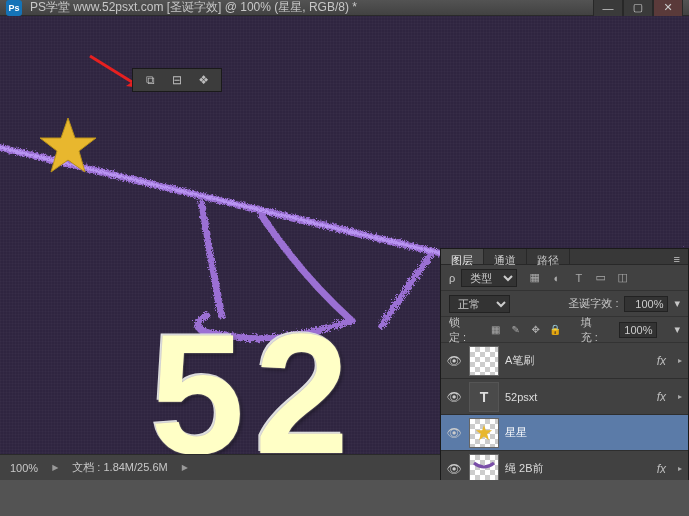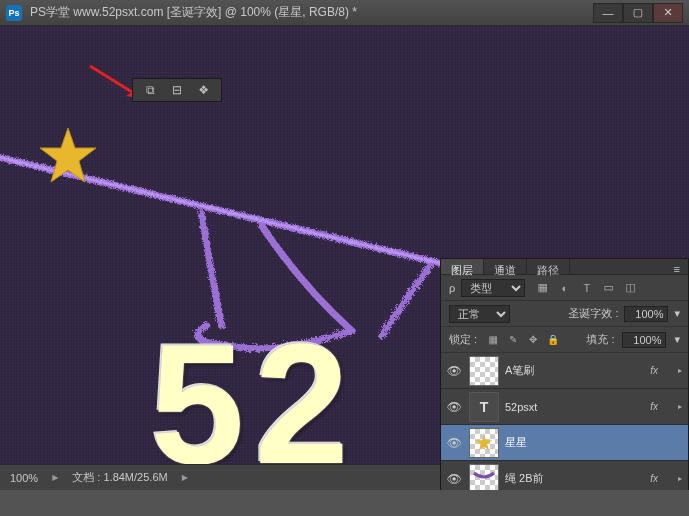--- a/index.html
+++ b/index.html
@@ -1,17 +1,17 @@
 <!DOCTYPE html>
 <html><head>
 <meta charset="utf-8">
 <style>
 *{margin:0;padding:0;box-sizing:border-box;font-family:"Microsoft YaHei",Arial,sans-serif}
 body{background:#535353;width:689px;height:516px;overflow:hidden;position:relative}
-.titlebar{height:26px;background:linear-gradient(#535353,#424242);display:flex;align-items:center;padding:0 6px;color:#c8c8c8;font-size:12px;border-bottom:1px solid #2a2a2a}
+.titlebar{height:16px;background:linear-gradient(#535353,#424242);display:flex;align-items:center;padding:0 6px;color:#c8c8c8;font-size:12px;border-bottom:1px solid #2a2a2a}
 .titlebar .ps-icon{width:16px;height:16px;background:#1473b8;border-radius:3px;color:#fff;font-size:9px;font-weight:bold;display:flex;align-items:center;justify-content:center;margin-right:8px}
 .titlebar .title{flex:1}
 .winbtns{display:flex;gap:0}
 .winbtn{width:30px;height:20px;background:#3a3a3a;color:#ccc;font-size:11px;display:flex;align-items:center;justify-content:center;border:1px solid #282828;cursor:pointer}
 .winbtn.close{background:#5a3a3a}
 .canvas-area{position:relative;width:689px;height:464px;background:#2b2436;overflow:hidden}
 .canvas-bg{position:absolute;inset:0;background:#2f2540;background-image:repeating-linear-gradient(0deg,rgba(255,255,255,.02) 0 1px,transparent 1px 3px),repeating-linear-gradient(90deg,rgba(255,255,255,.02) 0 1px,transparent 1px 3px)}
 .top-toolbar-float{position:absolute;top:52px;left:132px;width:90px;height:24px;background:#3c3c3c;border:1px solid #1a1a1a;display:flex;align-items:center;justify-content:space-around;padding:0 4px}
 .tool-icon{width:18px;height:18px;display:flex;align-items:center;justify-content:center;color:#bdbdbd;font-size:12px}
 .red-arrow{position:absolute;top:36px;left:88px;width:56px;height:40px;pointer-events:none}
@@ -19,39 +19,39 @@
 .rope{position:absolute;top:118px;left:0;width:689px;height:400px;pointer-events:none}
 .big-text{position:absolute;top:280px;left:150px;font-size:170px;font-weight:900;color:#fef9c3;letter-spacing:10px;text-shadow:0 0 2px #aaa, -2px -2px 0 #ddd, 2px 2px 4px rgba(0,0,0,.4);filter:contrast(1.05)}
 .statusbar{position:absolute;bottom:0;left:0;height:26px;width:440px;background:#424242;border-top:1px solid #2a2a2a;display:flex;align-items:center;padding:0 10px;color:#c8c8c8;font-size:11px;gap:14px}
 .statusbar .chev{font-size:8px;color:#999}
 .layers-panel{position:absolute;right:0;top:232px;width:249px;height:284px;background:#414141;border:1px solid #1a1a1a;display:flex;flex-direction:column;color:#c8c8c8;font-size:11px}
 .panel-tabs{display:flex;height:16px;border-bottom:1px solid #282828;background:#383838}
 .panel-tab{padding:4px 10px;border-right:1px solid #282828;cursor:pointer}
 .panel-tab.active{background:#4a4a4a;color:#e8e8e8}
 .panel-tabs .menu-btn{margin-left:auto;padding:4px 8px;cursor:pointer}
 .panel-row{display:flex;align-items:center;height:26px;padding:0 8px;gap:6px;border-bottom:1px solid #333}
-.filter-select{background:#333;border:1px solid #222;color:#ccc;font-size:11px;padding:1px 4px;width:64px}
+.filter-select{background:#333;border:1px solid #222;color:#ccc;font-size:11px;padding:1px 4px;width:56px}
 .filter-icons{display:flex;gap:7px;margin-left:4px}
 .filter-ico{width:15px;height:15px;display:flex;align-items:center;justify-content:center;color:#aaa;border:1px solid transparent;font-size:11px}
 .blend-select{background:#333;border:1px solid #222;color:#ccc;font-size:11px;padding:1px 4px;width:61px}
 .opacity-label{margin-left:auto}
 .pct-box{background:#333;border:1px solid #222;color:#ccc;padding:1px 4px;width:44px;text-align:right}
-.lock-row{gap:8px}
+.lock-row{gap:17px}
 .lock-icons{display:flex;gap:4px}
 .lock-ico{width:16px;height:16px;display:flex;align-items:center;justify-content:center;color:#aaa;font-size:10px}
 .layers-list{flex:1;overflow:hidden}
 .layer-item{display:flex;align-items:center;height:36px;border-bottom:1px solid #2e2e2e;padding:0 4px;gap:6px}
 .layer-item.selected{background:#5b7ba8}
 .eye{width:18px;text-align:center;color:#ccc;font-size:12px;cursor:pointer}
 .thumb{width:30px;height:30px;border:1px solid #666;background:#fff;display:flex;align-items:center;justify-content:center;font-size:14px;color:#333;position:relative}
 .thumb.checker{background:repeating-conic-gradient(#ccc 0 25%,#fff 0 50%) 0 0/10px 10px}
 .thumb.text-thumb{background:#4a4a4a;color:#ddd;font-weight:bold;border-color:#555}
 .layer-name{flex:1;color:#ddd}
 .layer-item.selected .layer-name{color:#fff}
-.fx-badge{color:#bbb;font-style:italic;font-size:10px;margin-right:14px}
+.fx-badge{color:#bbb;font-style:italic;font-size:12px;margin-right:6px}
 .collapse-arrow{font-size:8px;color:#aaa;margin-right:2px}
 svg{display:block}
 </style>
 </head>
 <body>
 
 <div class="titlebar">
   <div class="ps-icon">Ps</div>
   <div class="title">PS学堂 www.52psxt.com [圣诞字效] @ 100% (星星, RGB/8) *</div>
   <div class="winbtns">

